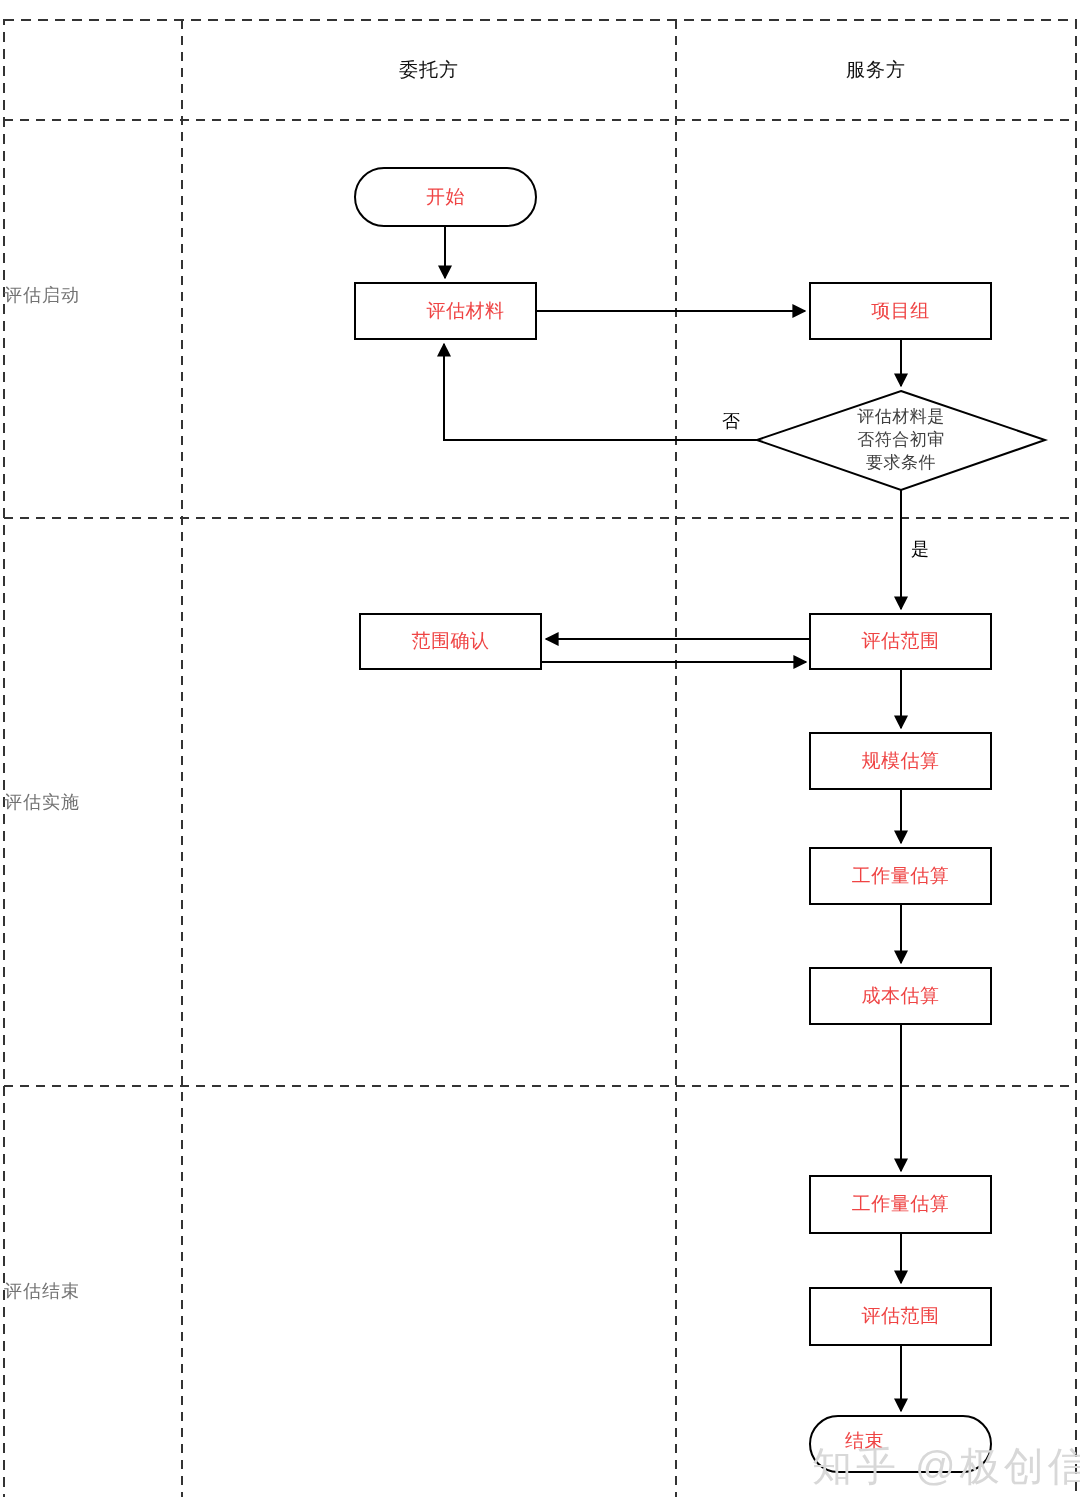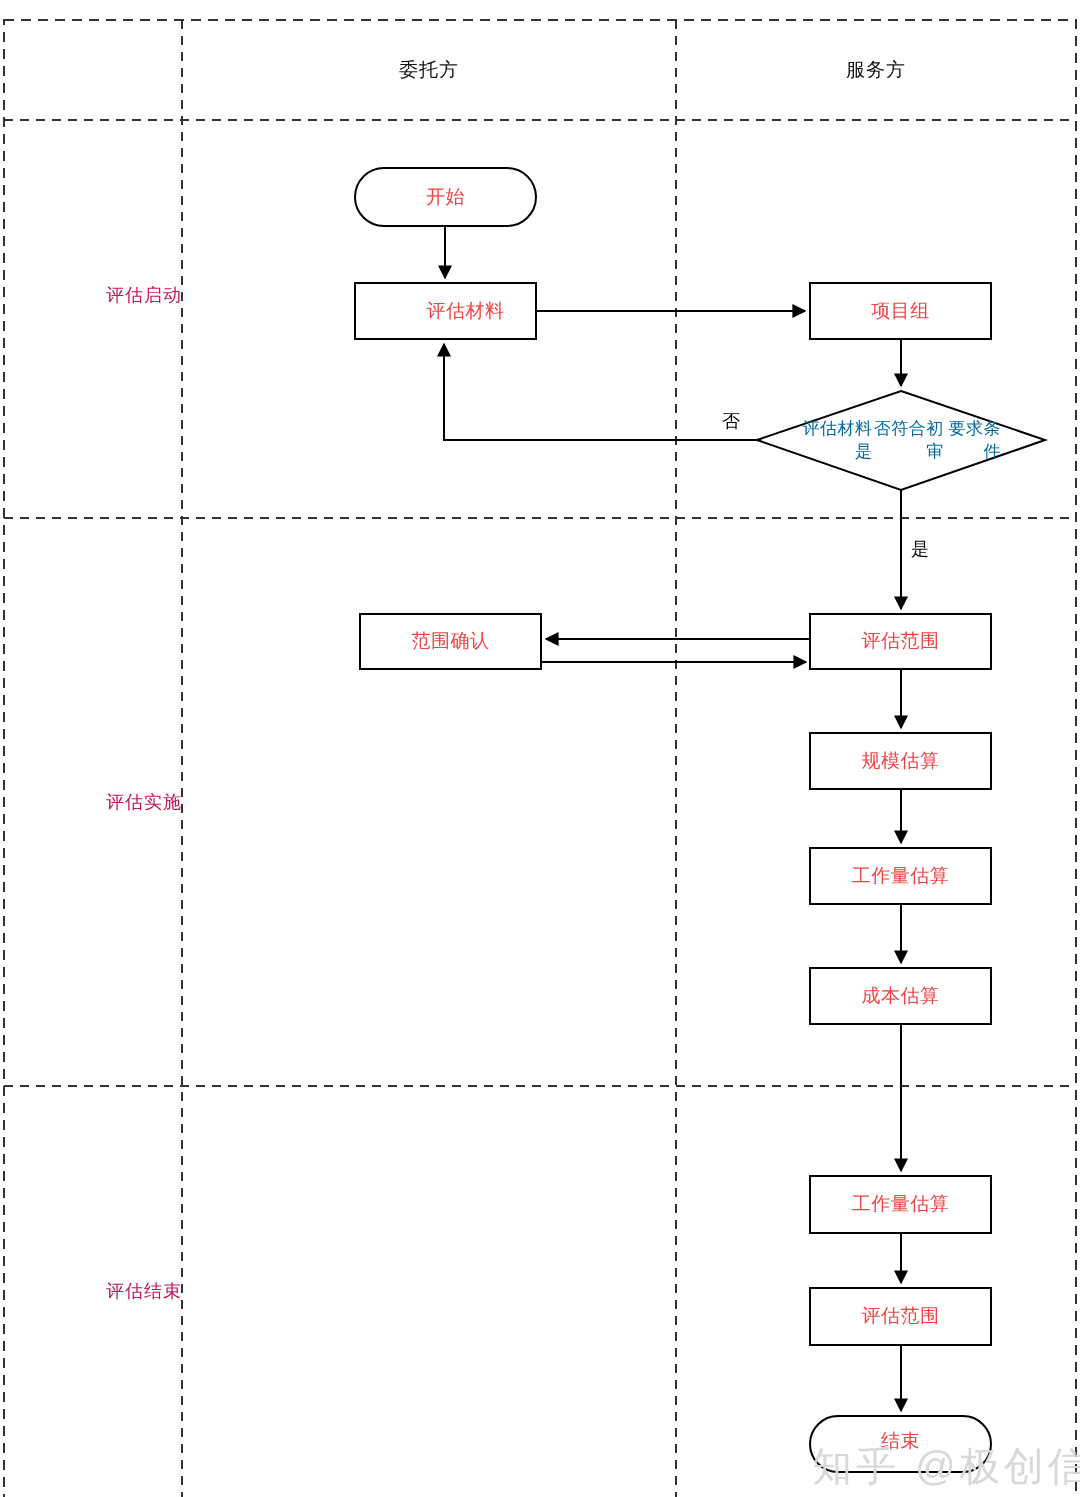--- a/index.html
+++ b/index.html
@@ -43,41 +43,41 @@
     align-items: center;
     justify-content: center;
     font-size: 19px;
     color: #111111;
     letter-spacing: 1px;
   }
   .phaseLabel {
     position: absolute;
     display: flex;
     align-items: center;
-    justify-content: flex-end;
+    justify-content: flex-start;
     font-size: 18px;
-    color: #be185d;
+    color: #737373;
     letter-spacing: 1px;
   }
   .edgeLabel {
     position: absolute;
     font-size: 18px;
     color: #000000;
     letter-spacing: 0.5px;
   }
   .diamondText {
     position: absolute;
     display: flex;
-    flex-direction: row;
+    flex-direction: column;
     align-items: center;
     justify-content: center;
-    text-align: right;
+    text-align: left;
     font-size: 17px;
     line-height: 1.35;
-    color: #0369a1;
+    color: #404040;
     letter-spacing: 0.5px;
     pointer-events: none;
   }
   .watermark {
     position: absolute;
     font-size: 40px;
     color: #d8d8d8;
     letter-spacing: 4px;
     font-family: "Liberation Sans", "DejaVu Sans", sans-serif;
     white-space: nowrap;
@@ -245,21 +245,21 @@
   </div>
 
   <div class="nodeLabel" style="left:810px; top:1160px; width:181px; height:57px;">
     <span>工作量估算</span>
   </div>
 
   <div class="nodeLabel" style="left:810px; top:1272px; width:181px; height:57px;">
     <span>评估范围</span>
   </div>
 
-  <div class="nodeLabel" style="left:810px; top:1400px; width:181px; height:50px;">
+  <div class="nodeLabel" style="left:774px; top:1400px; width:181px; height:50px;">
     <span>结束</span>
   </div>
 
   <div class="edgeLabel" style="left:722px; top:393px;">
     <span>否</span>
   </div>
   <div class="edgeLabel" style="left:911px; top:521px;">
     <span>是</span>
   </div>
 

